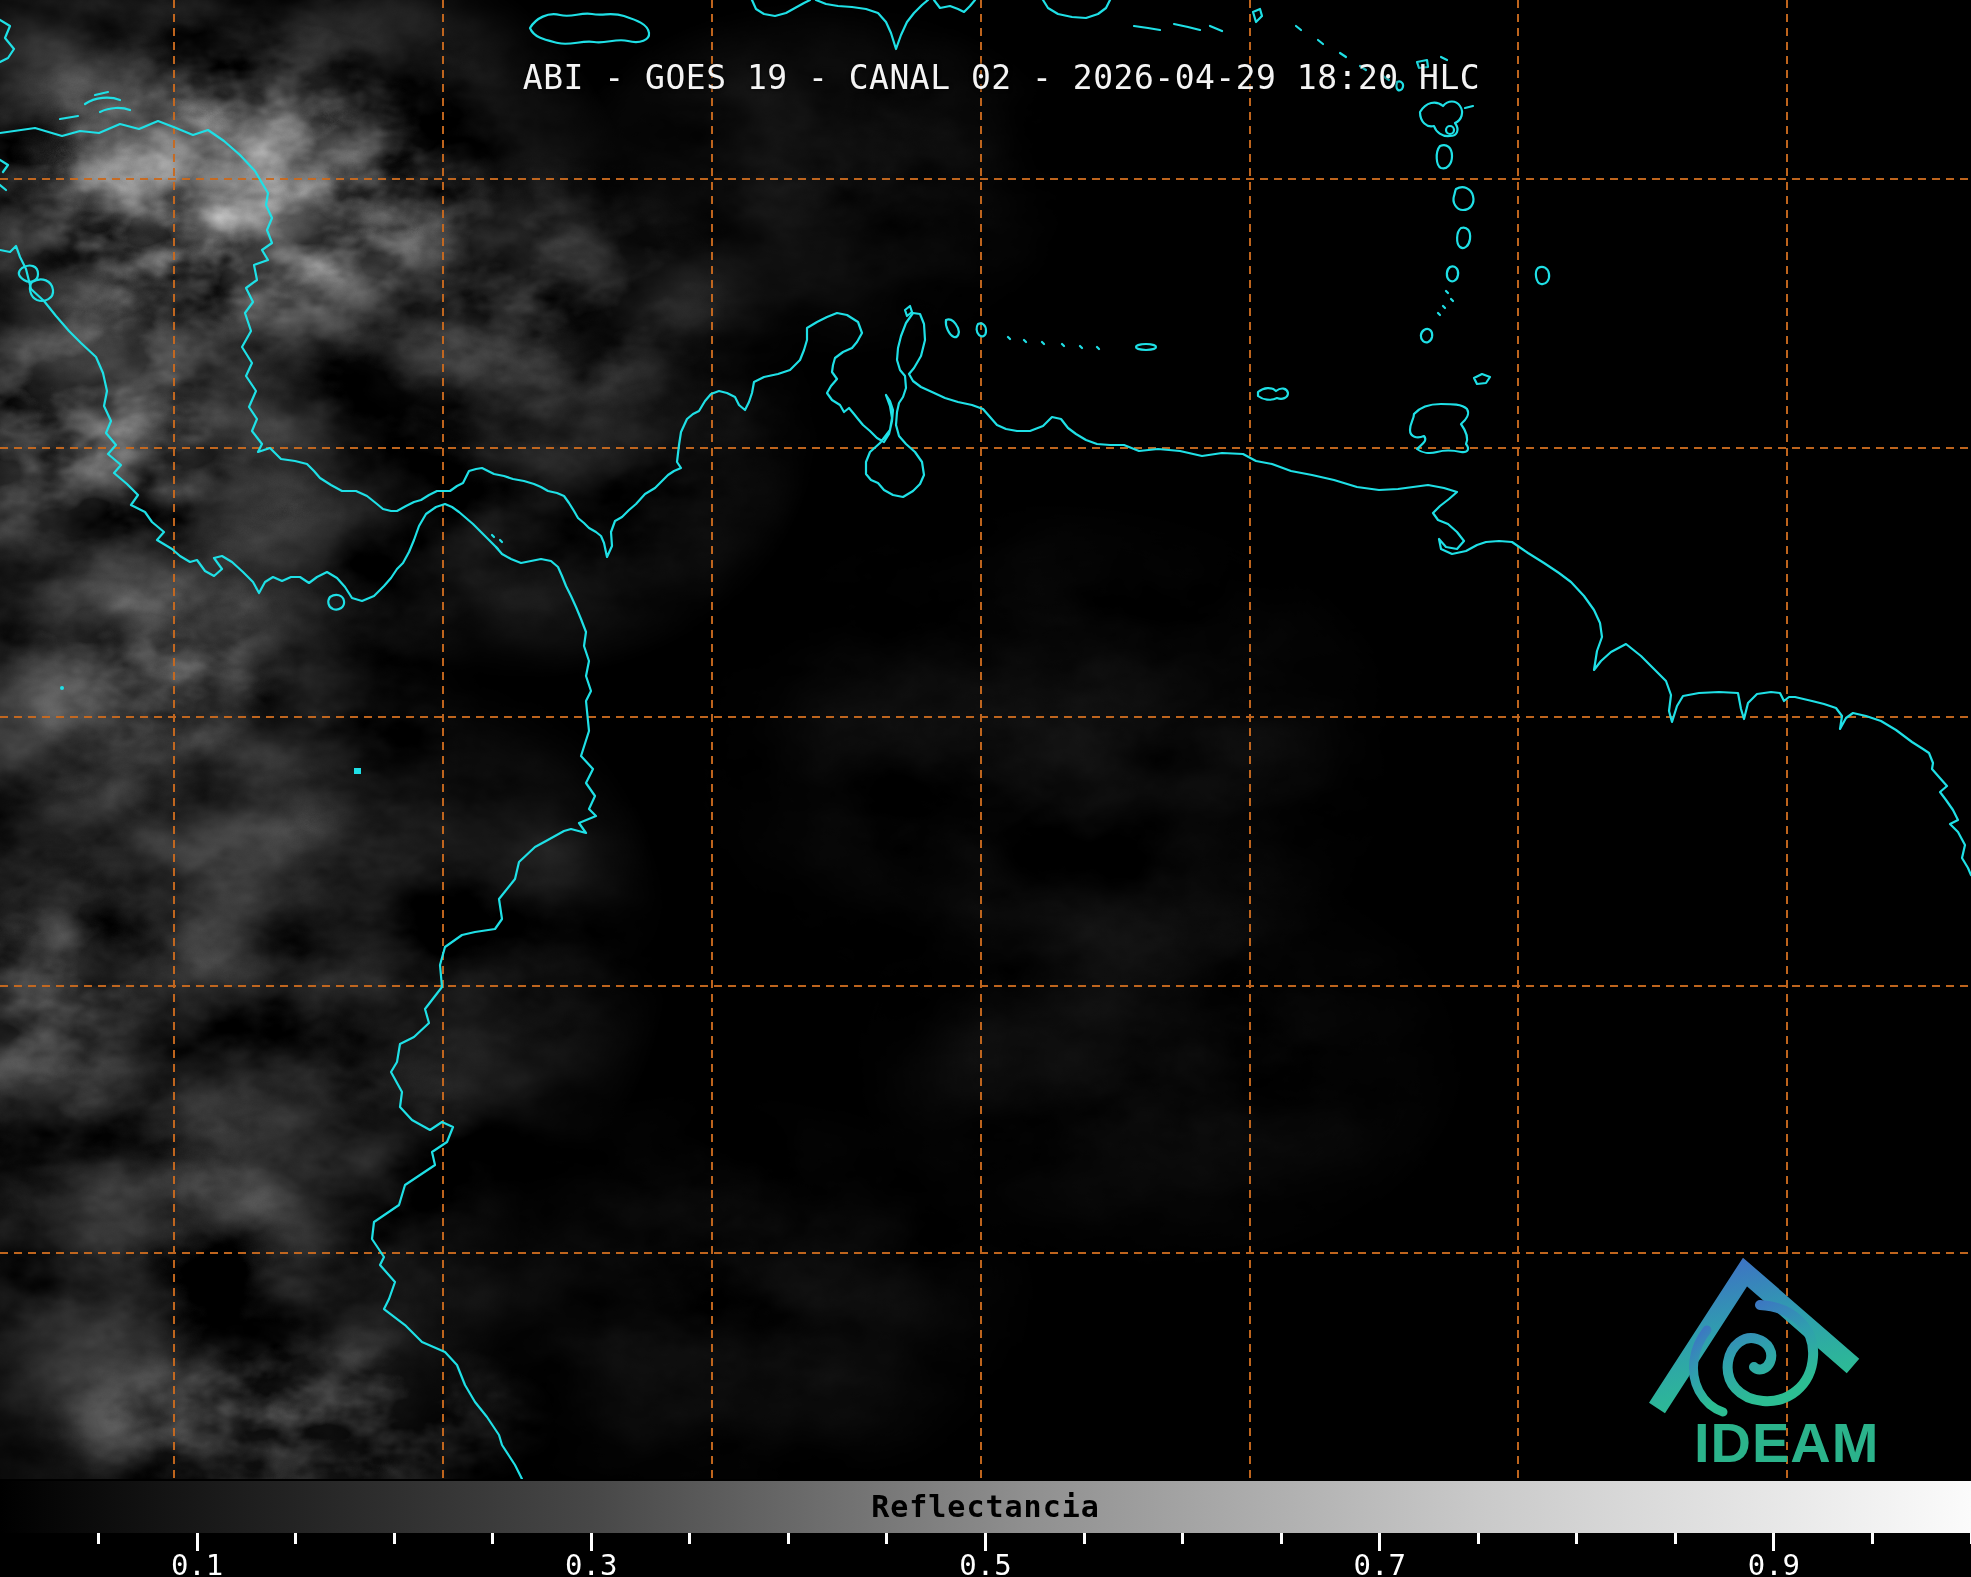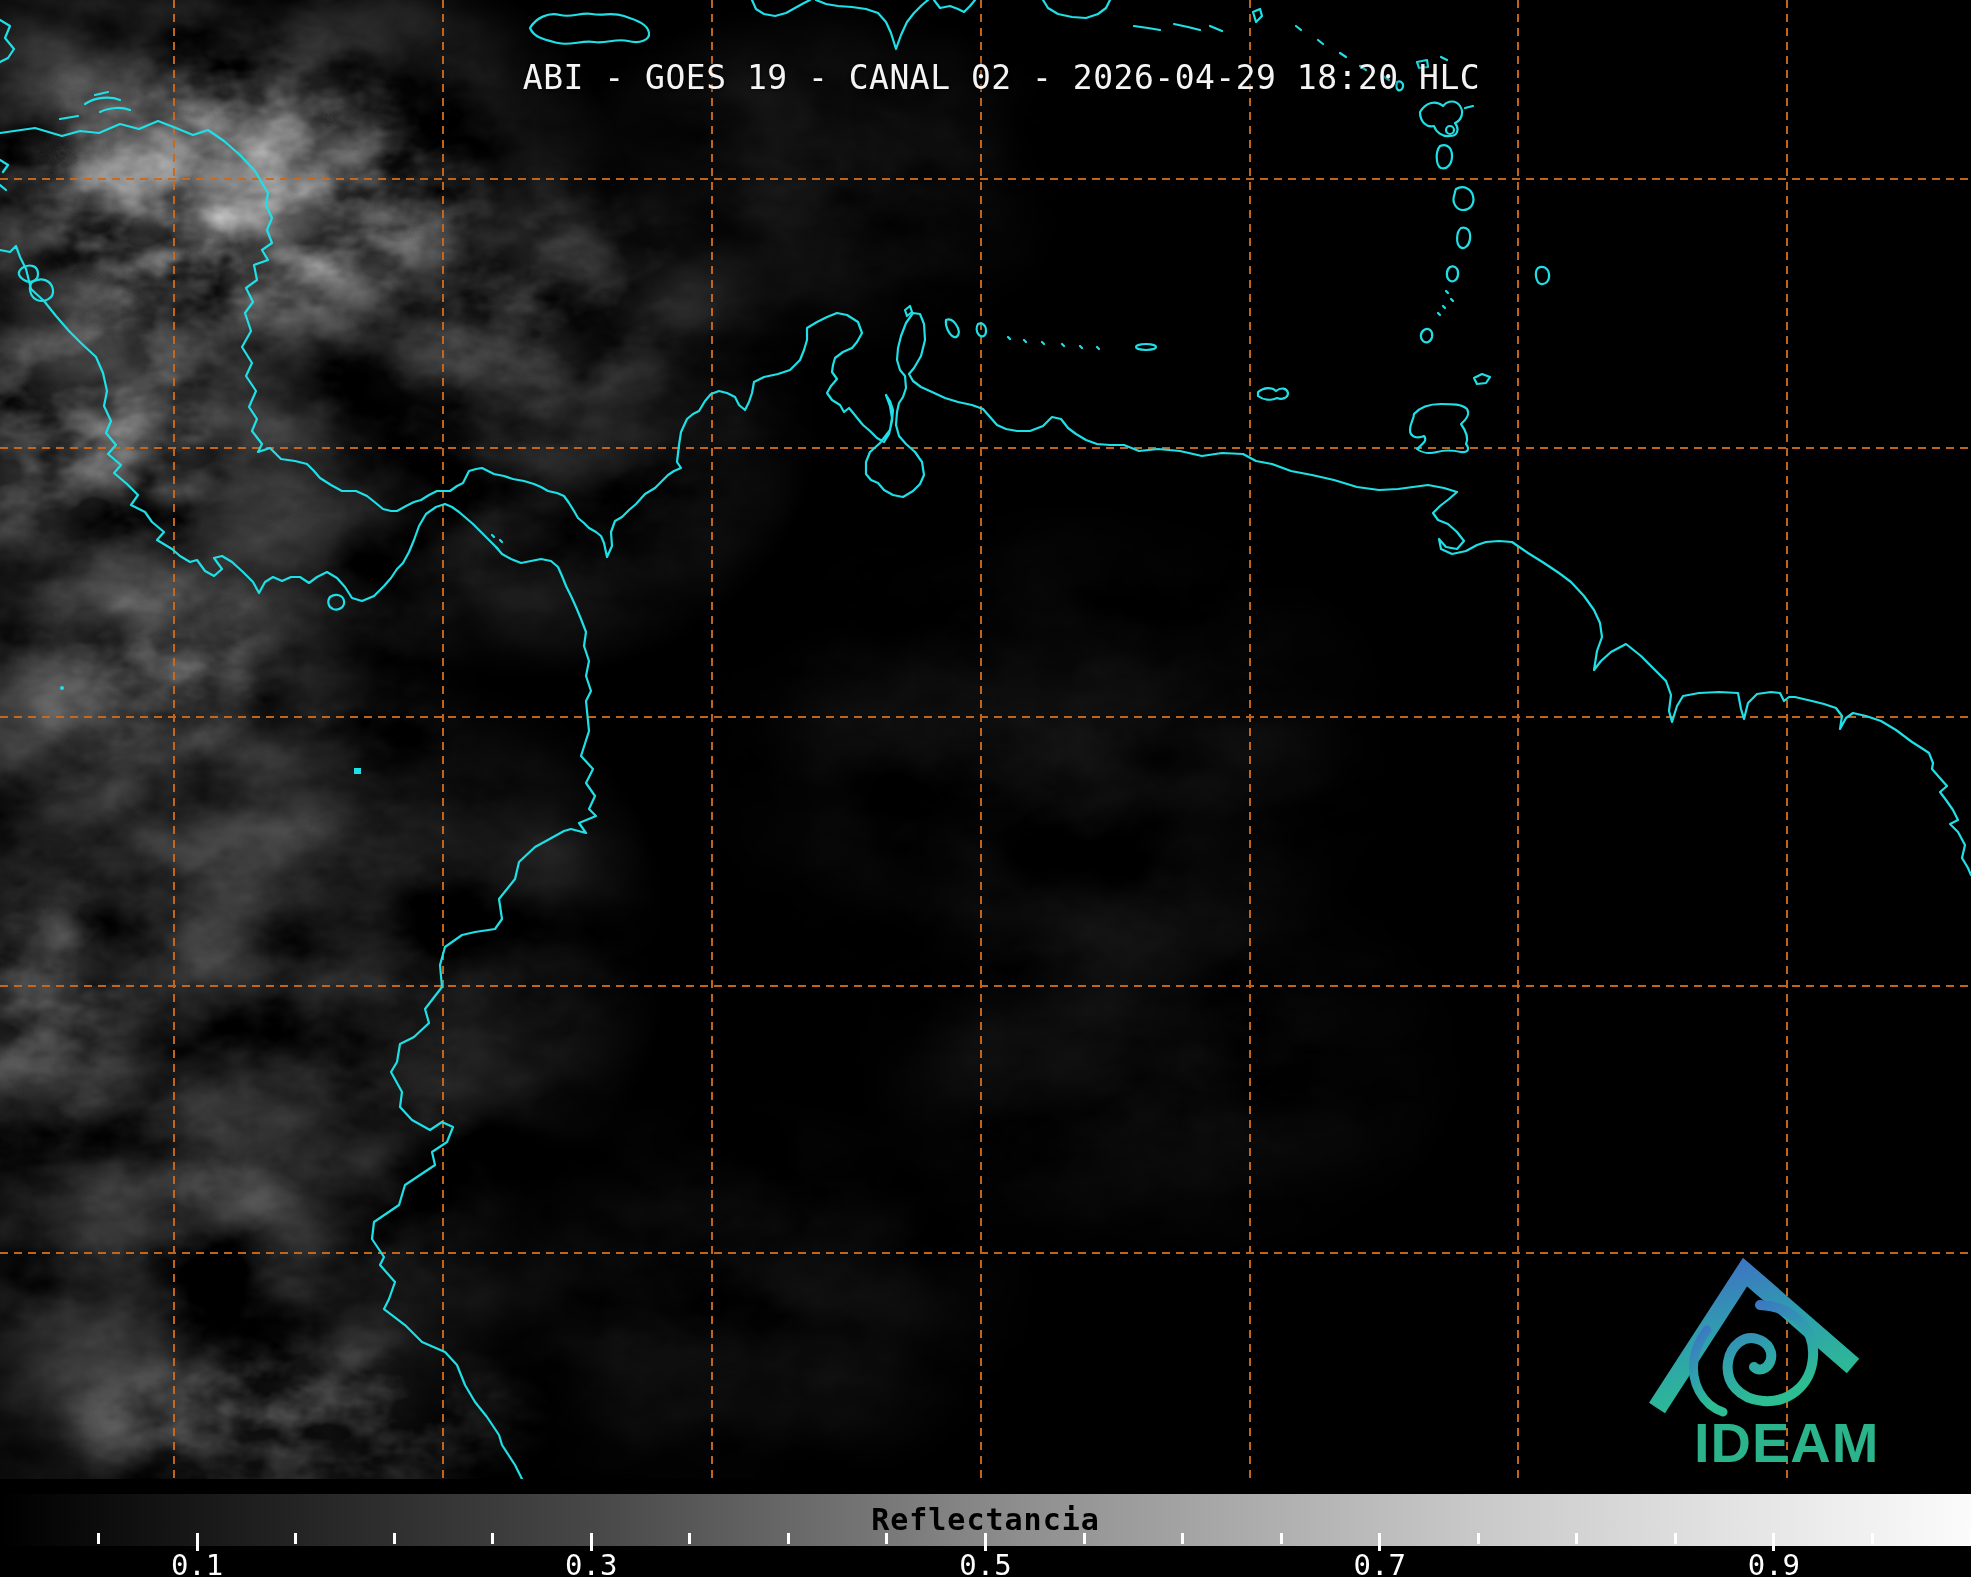--- a/index.html
+++ b/index.html
@@ -11,21 +11,21 @@
          color:#f4f4f4;font:400 33px/1.2 "DejaVu Sans Mono",monospace;letter-spacing:.5px;
          text-shadow:0 0 4px #000;}
   
   #logo{position:absolute;left:1645px;top:1250px;width:228px;height:222px;}
   #logo svg{position:absolute;left:0;top:0;}
   #logo .logo-text{position:absolute;left:2px;top:160px;width:224px;
         font-family:"Liberation Sans","DejaVu Sans",sans-serif;font-weight:bold;
         font-size:56px;letter-spacing:1px;color:#2bb38b;margin-left:47px;}
   
   #footer{position:absolute;left:0;top:1479px;width:1971px;height:98px;background:#000;}
-  #cbar{position:absolute;left:0;top:15px;width:1971px;height:52px;
+  #cbar{position:absolute;left:0;top:2px;width:1971px;height:52px;
         background:linear-gradient(to right,#000000 0%,#474747 30%,#8f8f8f 52%,#c9c9c9 75%,#fbfbfb 100%);}
   #cbar .bar-label{position:absolute;left:50%;top:50%;transform:translate(-50%,-52%);
         color:#000;font:bold 30px "DejaVu Sans Mono",monospace;letter-spacing:1px;}
   #tick-row{position:absolute;left:0;top:54px;width:1971px;height:44px;}
   .tick{position:absolute;top:0;width:3px;background:#fff;}
   .tick.minor{height:11px;}
   .tick.major{height:18px;}
   .tick-label{position:absolute;top:15px;width:80px;text-align:center;
         color:#fff;font:400 29px "DejaVu Sans Mono",monospace;}
 </style>

